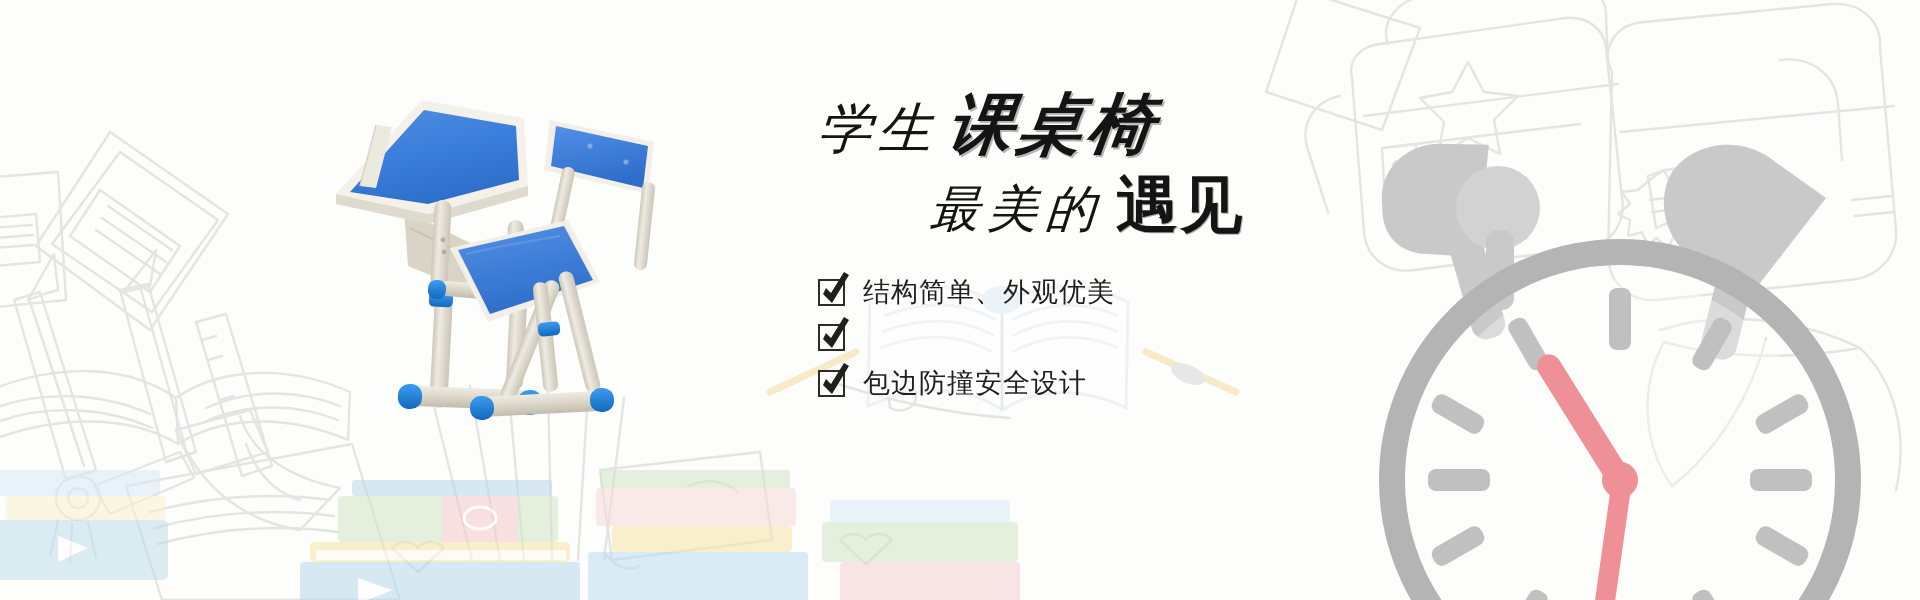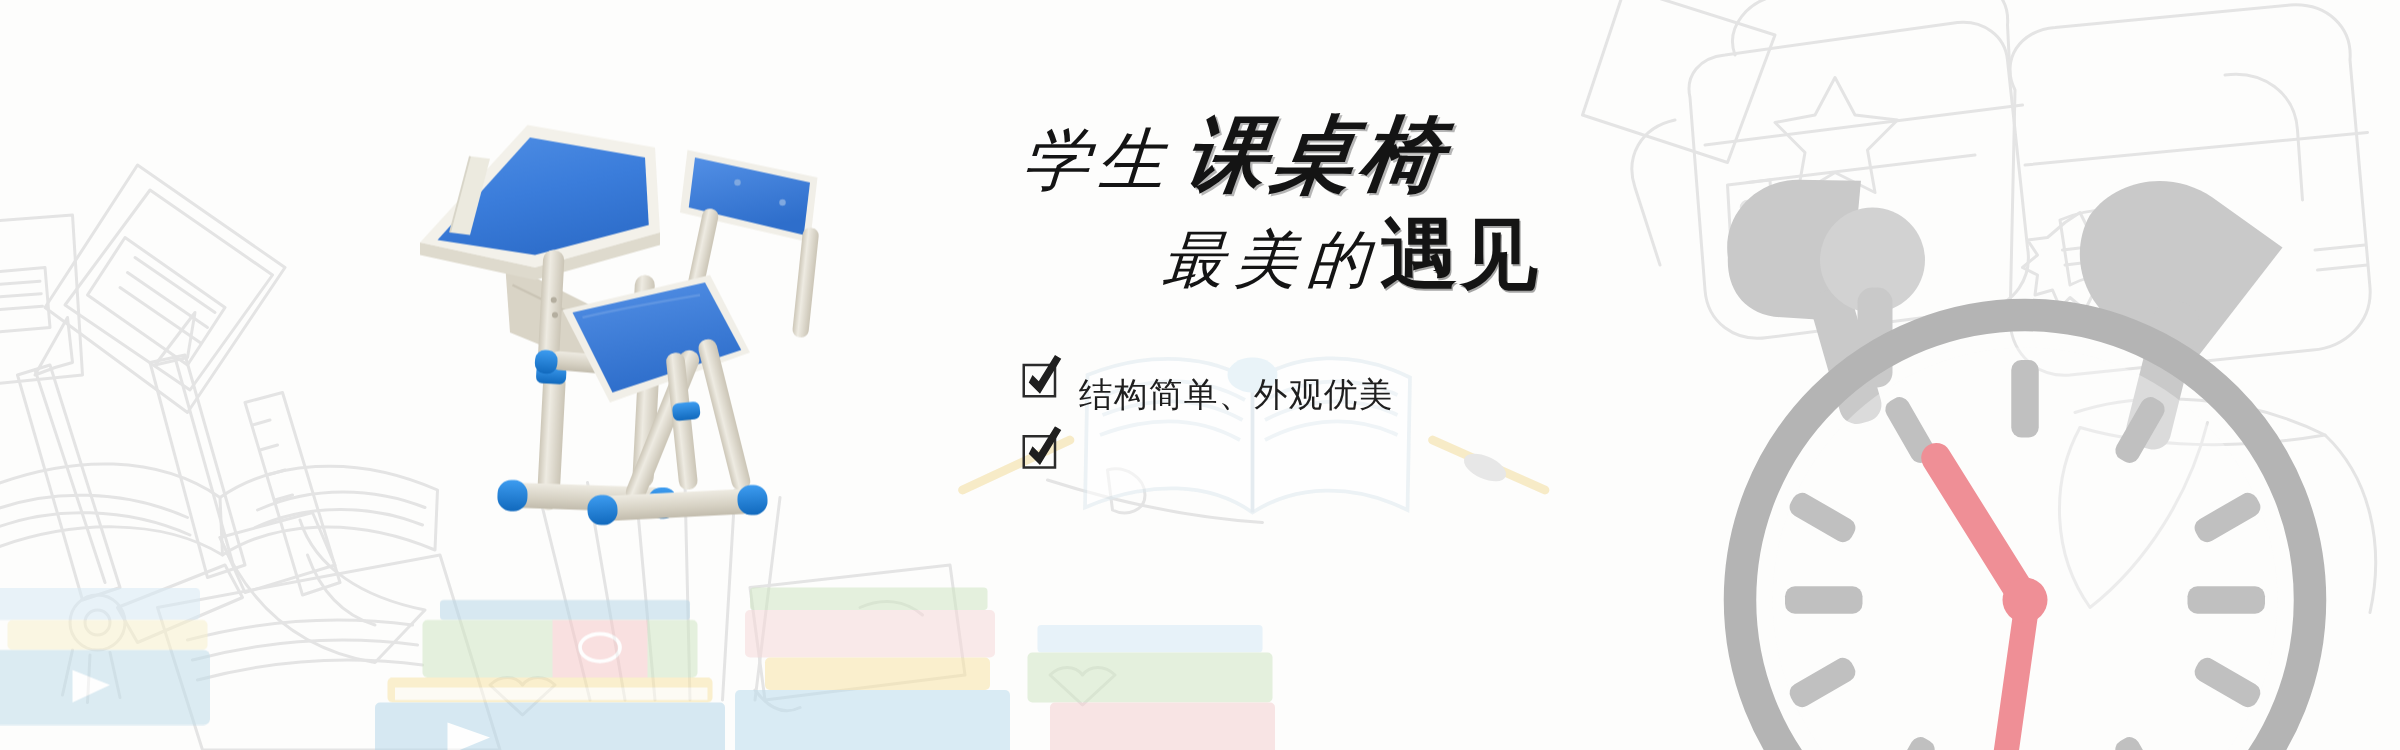--- a/index.html
+++ b/index.html
@@ -96,21 +96,21 @@
     font-size: 50px;
     font-style: italic;
     letter-spacing: 8px;
     transform: skewX(-4deg);
   }
   .hl2-heavy {
     font-family: "Liberation Sans", "DejaVu Sans", sans-serif;
     font-size: 62px;
     font-weight: 700;
     letter-spacing: 2px;
-    margin-left: 0;
+    margin-left: 12px;
     text-shadow: 1px 1px 0 rgba(0,0,0,0.35);
   }
 
   .features {
     margin-top: 38px;
     display: flex;
     flex-direction: column;
     gap: 14px;
   }
   .feature {
@@ -125,21 +125,20 @@
     border: 2px solid #2b2b2b;
     position: relative;
     margin-right: 18px;
   }
   .check-box svg { position: absolute; left: -3px; top: -9px; }
   .feature-text {
     font-family: "Liberation Sans", "DejaVu Sans", sans-serif;
     font-size: 27px;
     color: #1f1f1f;
     letter-spacing: 1px;
-    margin-top: 24px;
   }
 </style>
 </head>
 <body>
 
 <div id="banner">
 
   <svg class="bg-art" viewBox="0 0 1920 600" xmlns="http://www.w3.org/2000/svg">
     <defs>
       <g id="la" fill="none" stroke="#e3e3e3" stroke-width="2.2" stroke-linejoin="round" stroke-linecap="round"></g>
@@ -417,17 +416,25 @@
       </div>
 
       <div class="feature">
         <span class="check-box">
           <svg width="36" height="40" viewBox="0 0 36 40" xmlns="http://www.w3.org/2000/svg">
             <path d="M6 22 L15 31 L32 3 L27 0 L14 21 L9 16 Z" fill="#1f1f1f"></path>
           </svg>
         </span>
       </div>
 
+      <div class="feature">
+        <span class="check-box">
+          <svg width="36" height="40" viewBox="0 0 36 40" xmlns="http://www.w3.org/2000/svg">
+            <path d="M6 22 L15 31 L32 3 L27 0 L14 21 L9 16 Z" fill="#1f1f1f"></path>
+          </svg>
+        </span>
+        <span class="feature-text">包边防撞安全设计</span>
+      </div>
 
     </div>
   </div>
 
 </div>
 
 </body></html>

